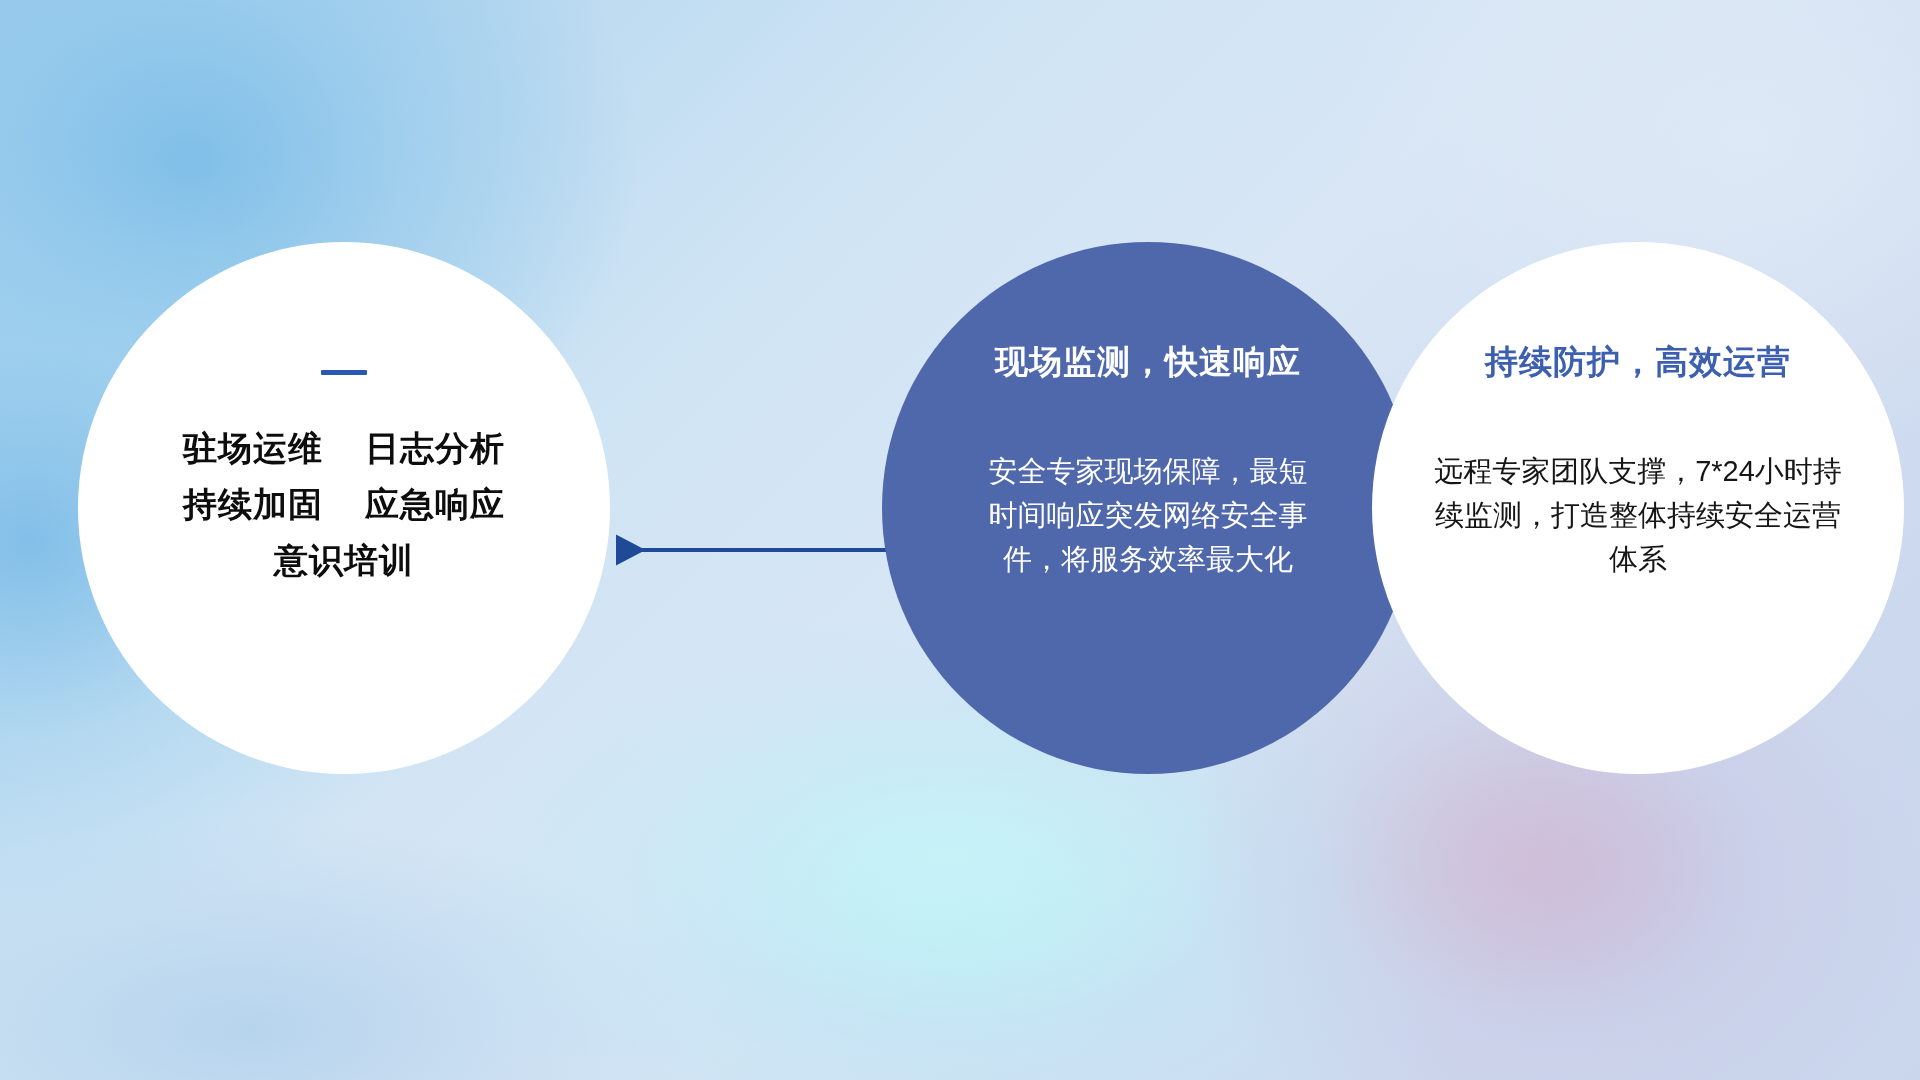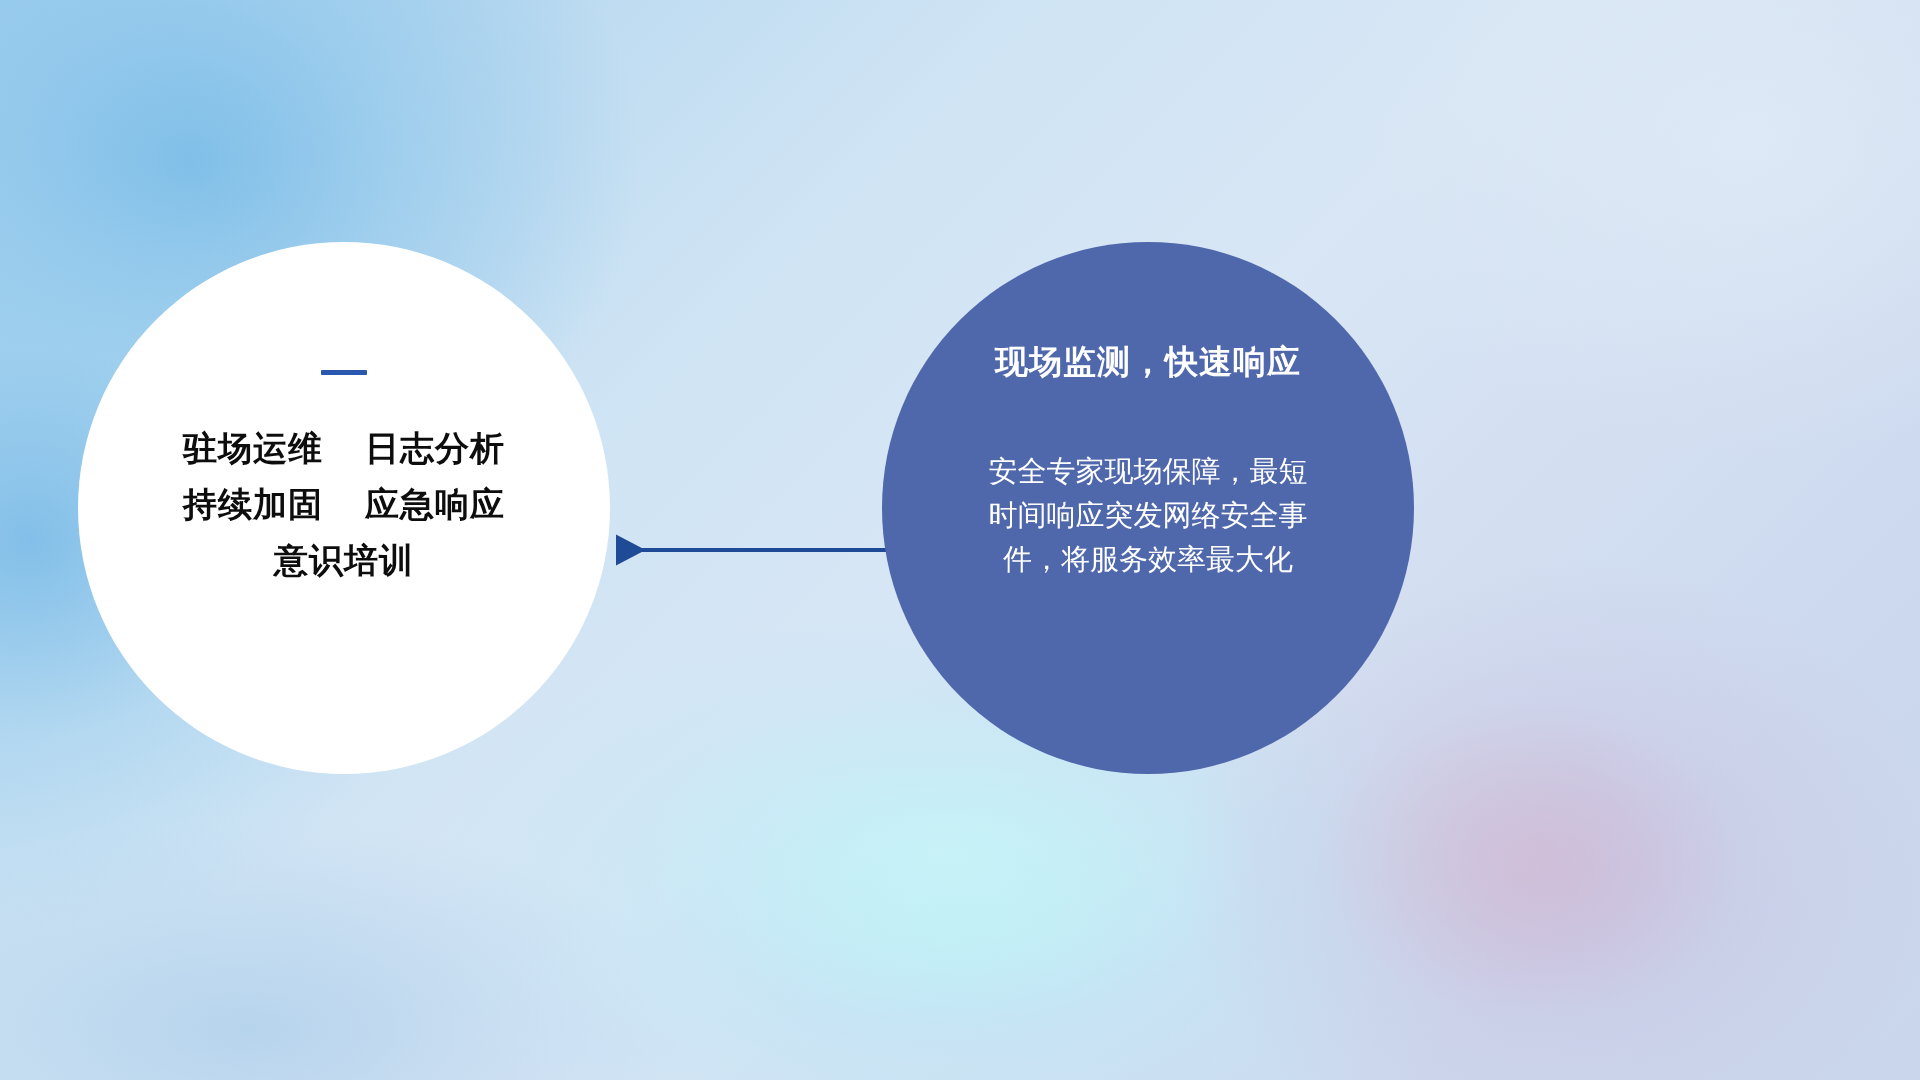--- a/index.html
+++ b/index.html
@@ -232,14 +232,18 @@
 
   <div class="circle circle-left">
     <div class="divider-dash"></div>
     <div class="left-lines">
       <div class="left-line">驻场运维    日志分析</div>
       <div class="left-line">持续加固    应急响应</div>
       <div class="left-line">意识培训</div>
     </div>
   </div>
 
+  <div class="circle circle-right">
+    <div class="right-title">持续防护，高效运营</div>
+    <div class="right-body">远程专家团队支撑，7*24小时持续监测，打造整体持续安全运营体系</div>
+  </div>
 
 </div>
 
 </body></html>

